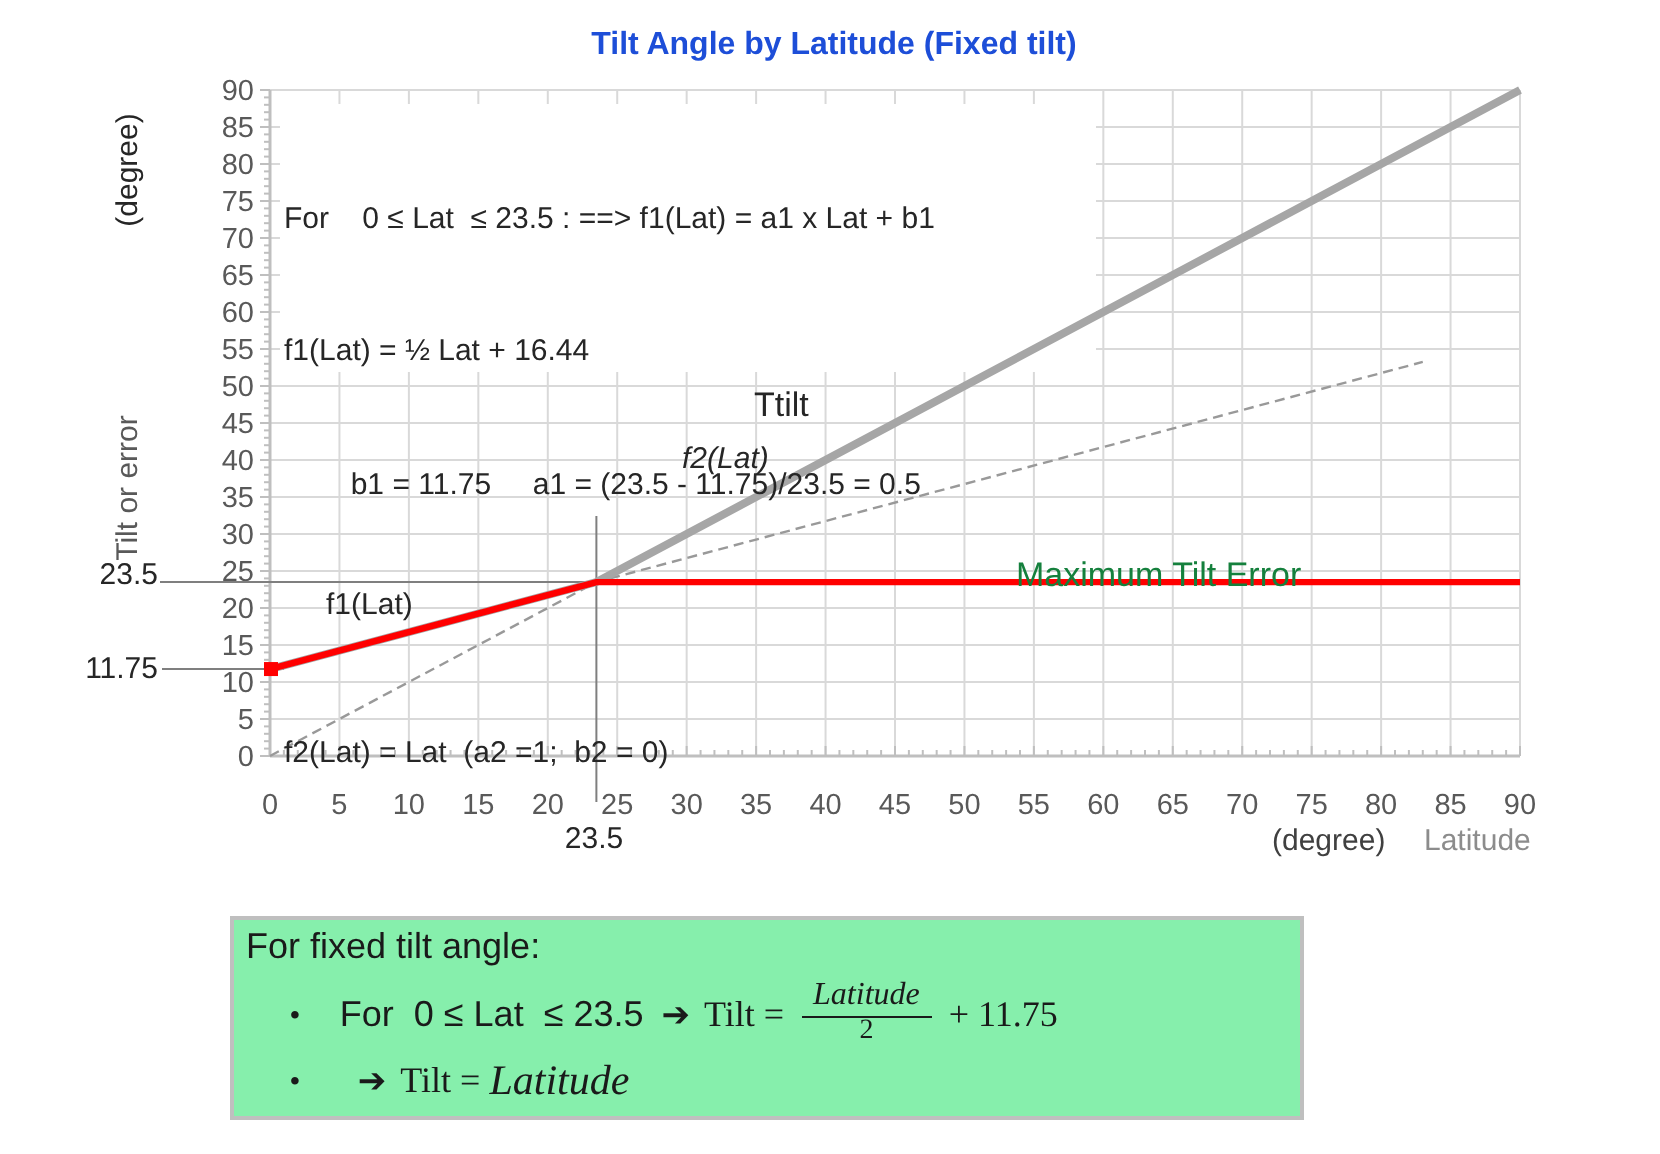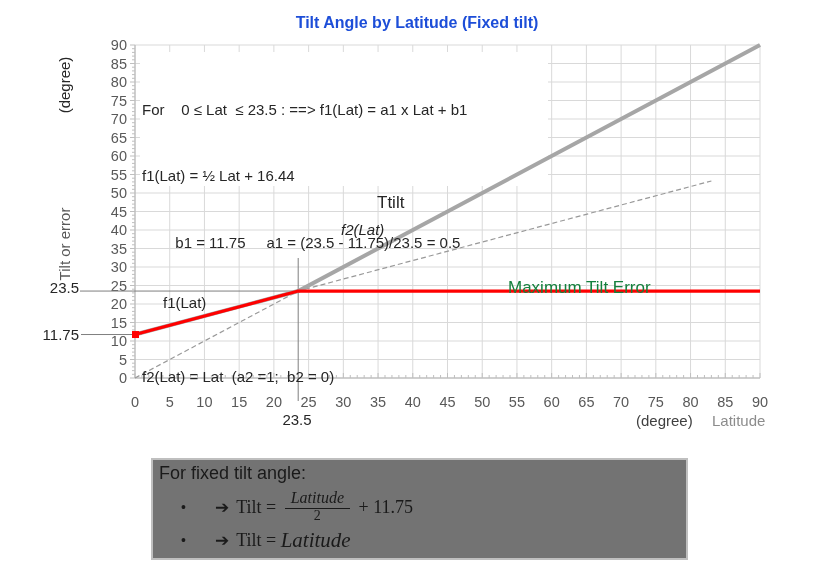--- a/index.html
+++ b/index.html
@@ -15,21 +15,21 @@
   #lbl-ttilt{left:377px;top:193px;font-size:17px;}
   #lbl-f2{left:341px;top:221px;font-size:15px;font-style:italic;}
   #lbl-maxerr{left:508px;top:254px;font-size:17px;color:#15803d;margin-top:24px;}
   #lbl-f1{left:163px;top:294px;font-size:15px;}
   .ymarker{font-size:15px;color:#262626;text-align:right;}
   #ymark-235{left:29px;top:279px;width:50px;}
   #ymark-1175{left:22px;top:326px;width:57px;}
   #xmark-235{left:272px;top:411px;width:50px;text-align:center;font-size:15px;color:#262626;}
   #x-unit{left:636px;top:412px;font-size:15px;color:#404040;}
   #x-title{left:712px;top:412px;font-size:15px;color:#8c8c8c;}
-  #formula-box{left:115px;top:458px;width:533px;height:98px;background:#737373;border:2px solid #bfbfbf;margin-left:36px;}
+  #formula-box{left:115px;top:458px;width:533px;height:98px;background:#86efac;border:2px solid #bfbfbf;}
   #fb-heading{left:6px;top:3px;font-size:18px;color:#1a1a1a;}
   .fb-row{position:absolute;left:28px;display:flex;align-items:center;color:#1a1a1a;}
   #fb-row1{top:27px;height:40px;}
   #fb-row2{top:66px;height:28px;}
   .fb-bullet{font-size:14px;margin-right:20px;}
   .fb-cond{font-size:18px;white-space:pre;}
   .fb-arrow{font-size:17px;margin:0 7px 0 9px;}
   .fb-math{font-family:"Liberation Serif",serif;font-size:18px;white-space:pre;}
   .fb-var{font-family:"Liberation Serif",serif;font-style:italic;}
   .fb-frac{display:inline-flex;flex-direction:column;align-items:center;margin:0 4px;line-height:1.05;}
@@ -334,20 +334,21 @@
   <div class="abs" id="xmark-235">23.5</div>
 
   <div class="abs" id="x-unit">(degree)</div>
   <div class="abs" id="x-title">Latitude</div>
 
   <div class="abs" id="formula-box">
     <div class="abs" id="fb-heading">For fixed tilt angle:</div>
 
     <div class="fb-row" id="fb-row1">
       <span class="fb-bullet">•</span>
+      <span class="fb-cond">For  0 ≤ Lat  ≤ 23.5</span>
       <span class="fb-arrow">➔</span>
       <span class="fb-math">Tilt = </span>
       <span class="fb-frac">
         <span class="num">Latitude</span>
         <span class="den">2</span>
       </span>
       <span class="fb-math"> + 11.75</span>
     </div>
 
     <div class="fb-row" id="fb-row2">

